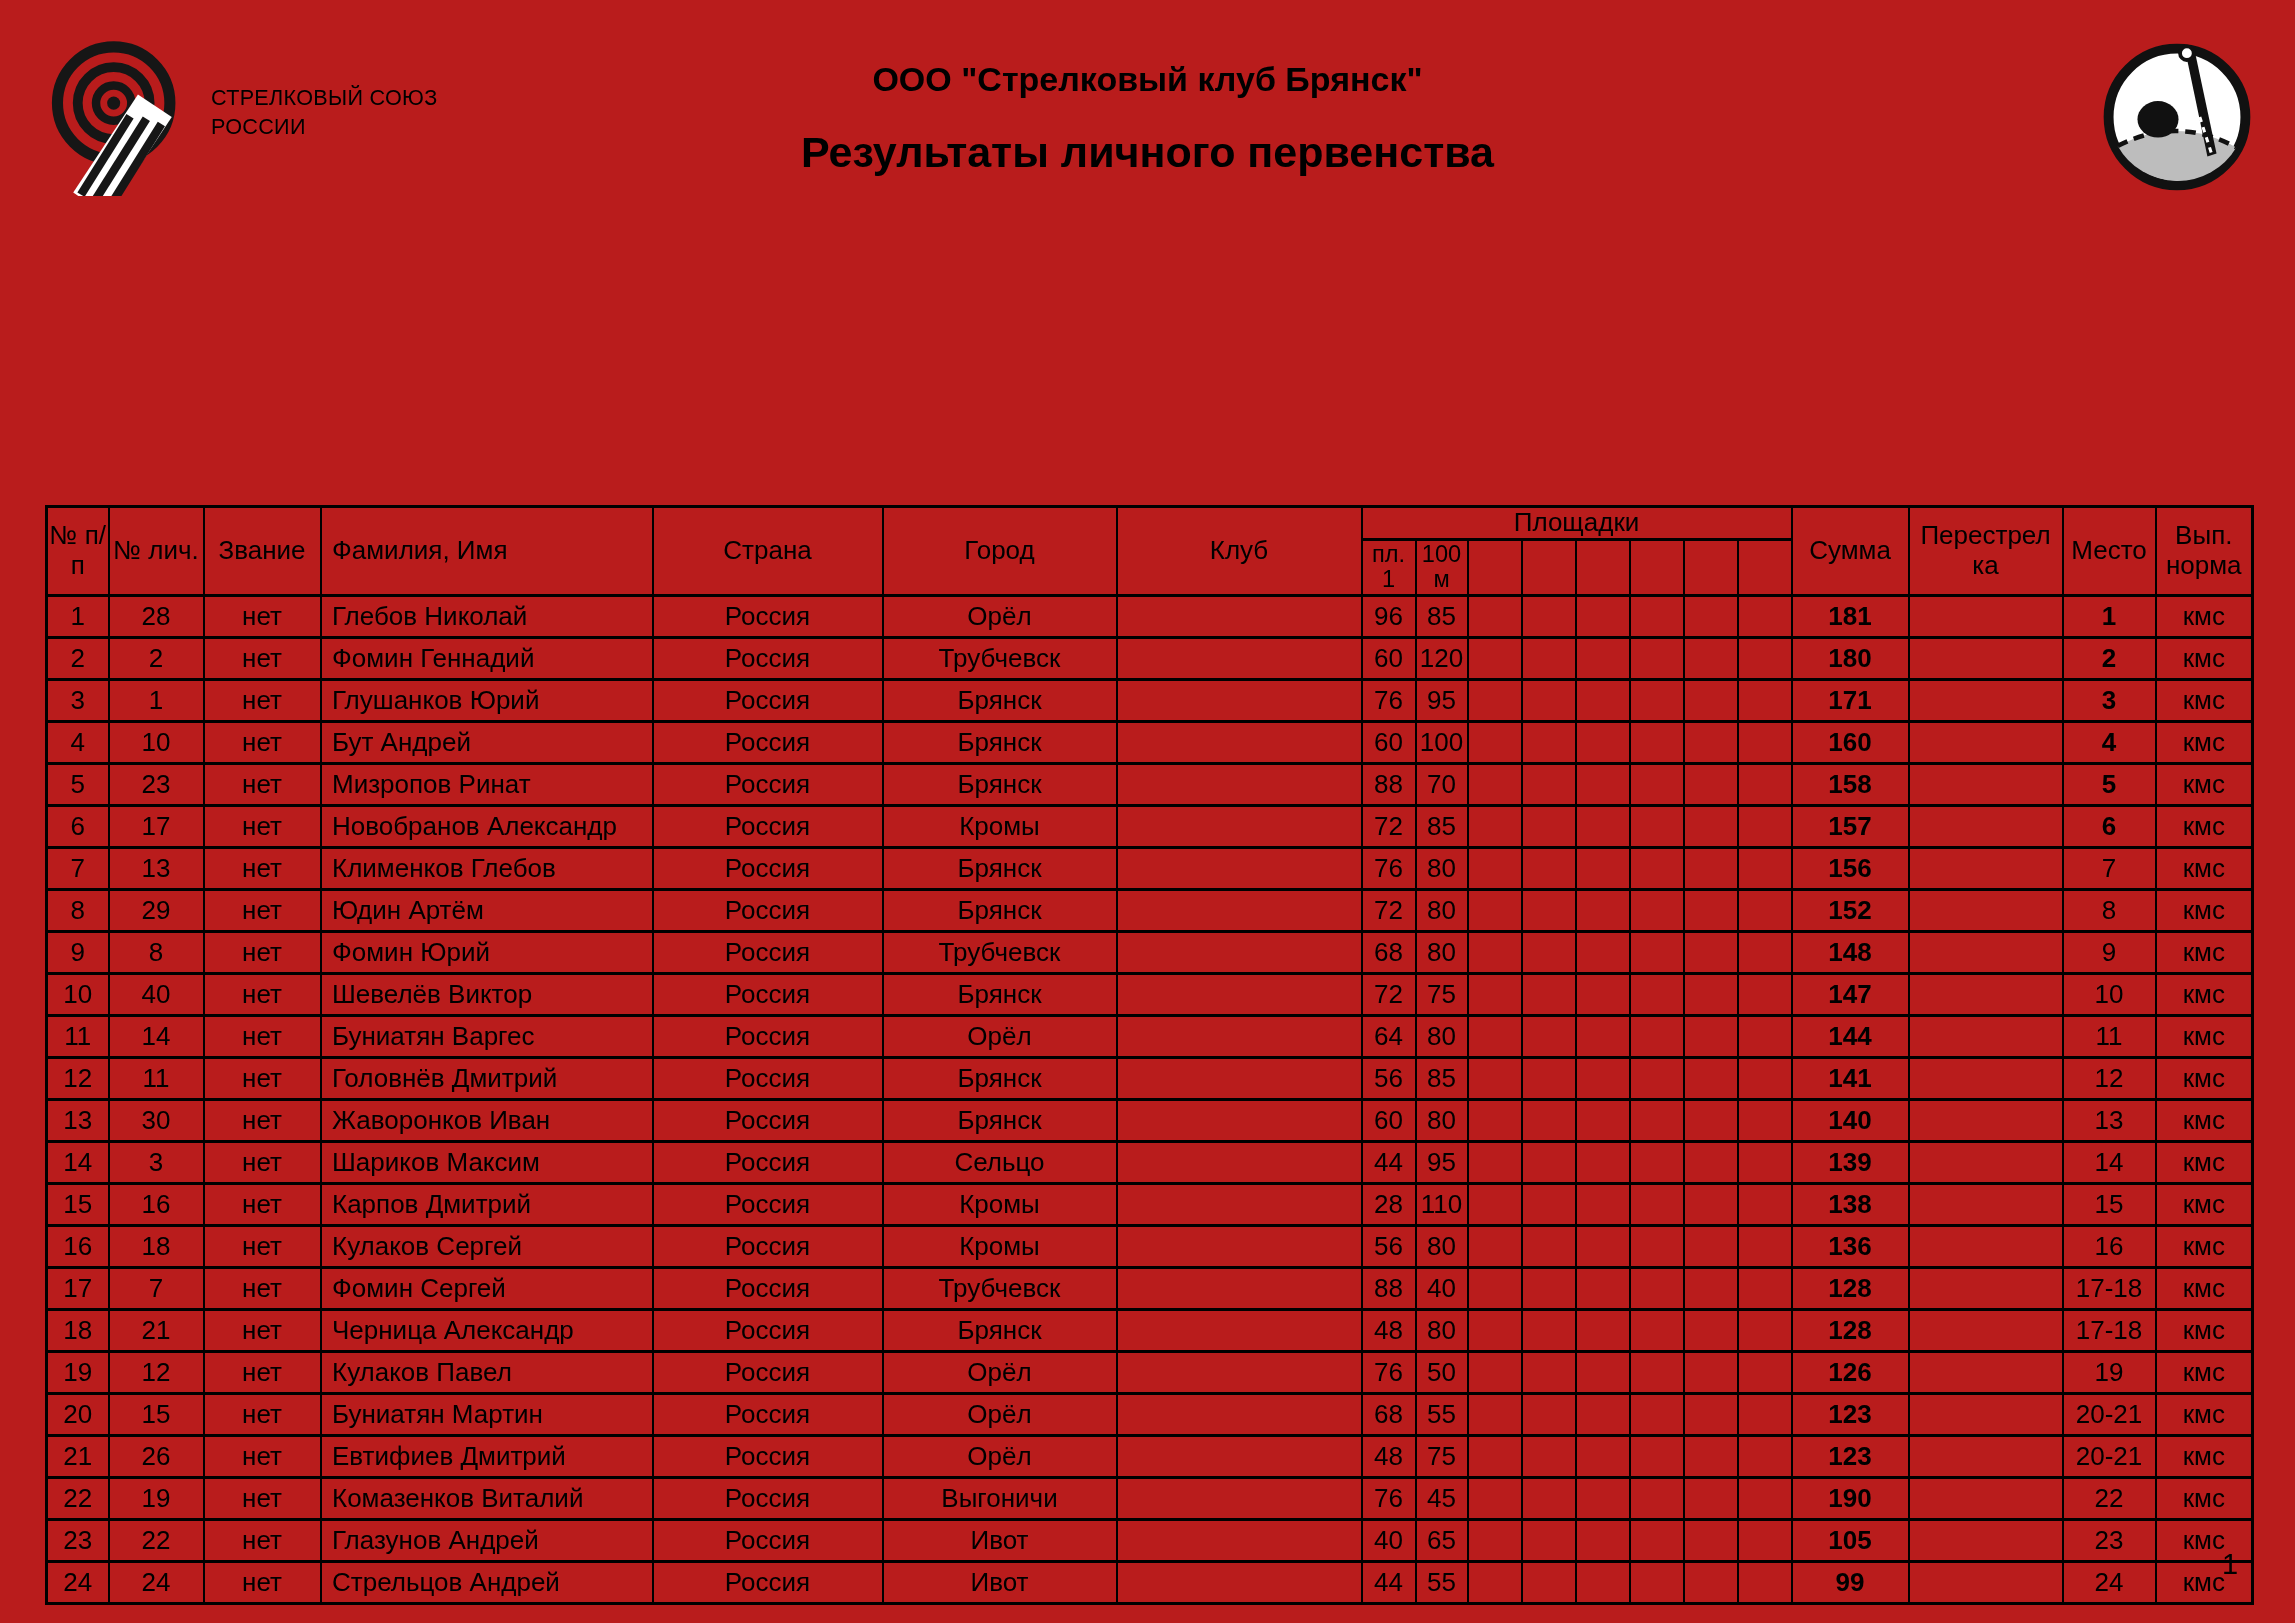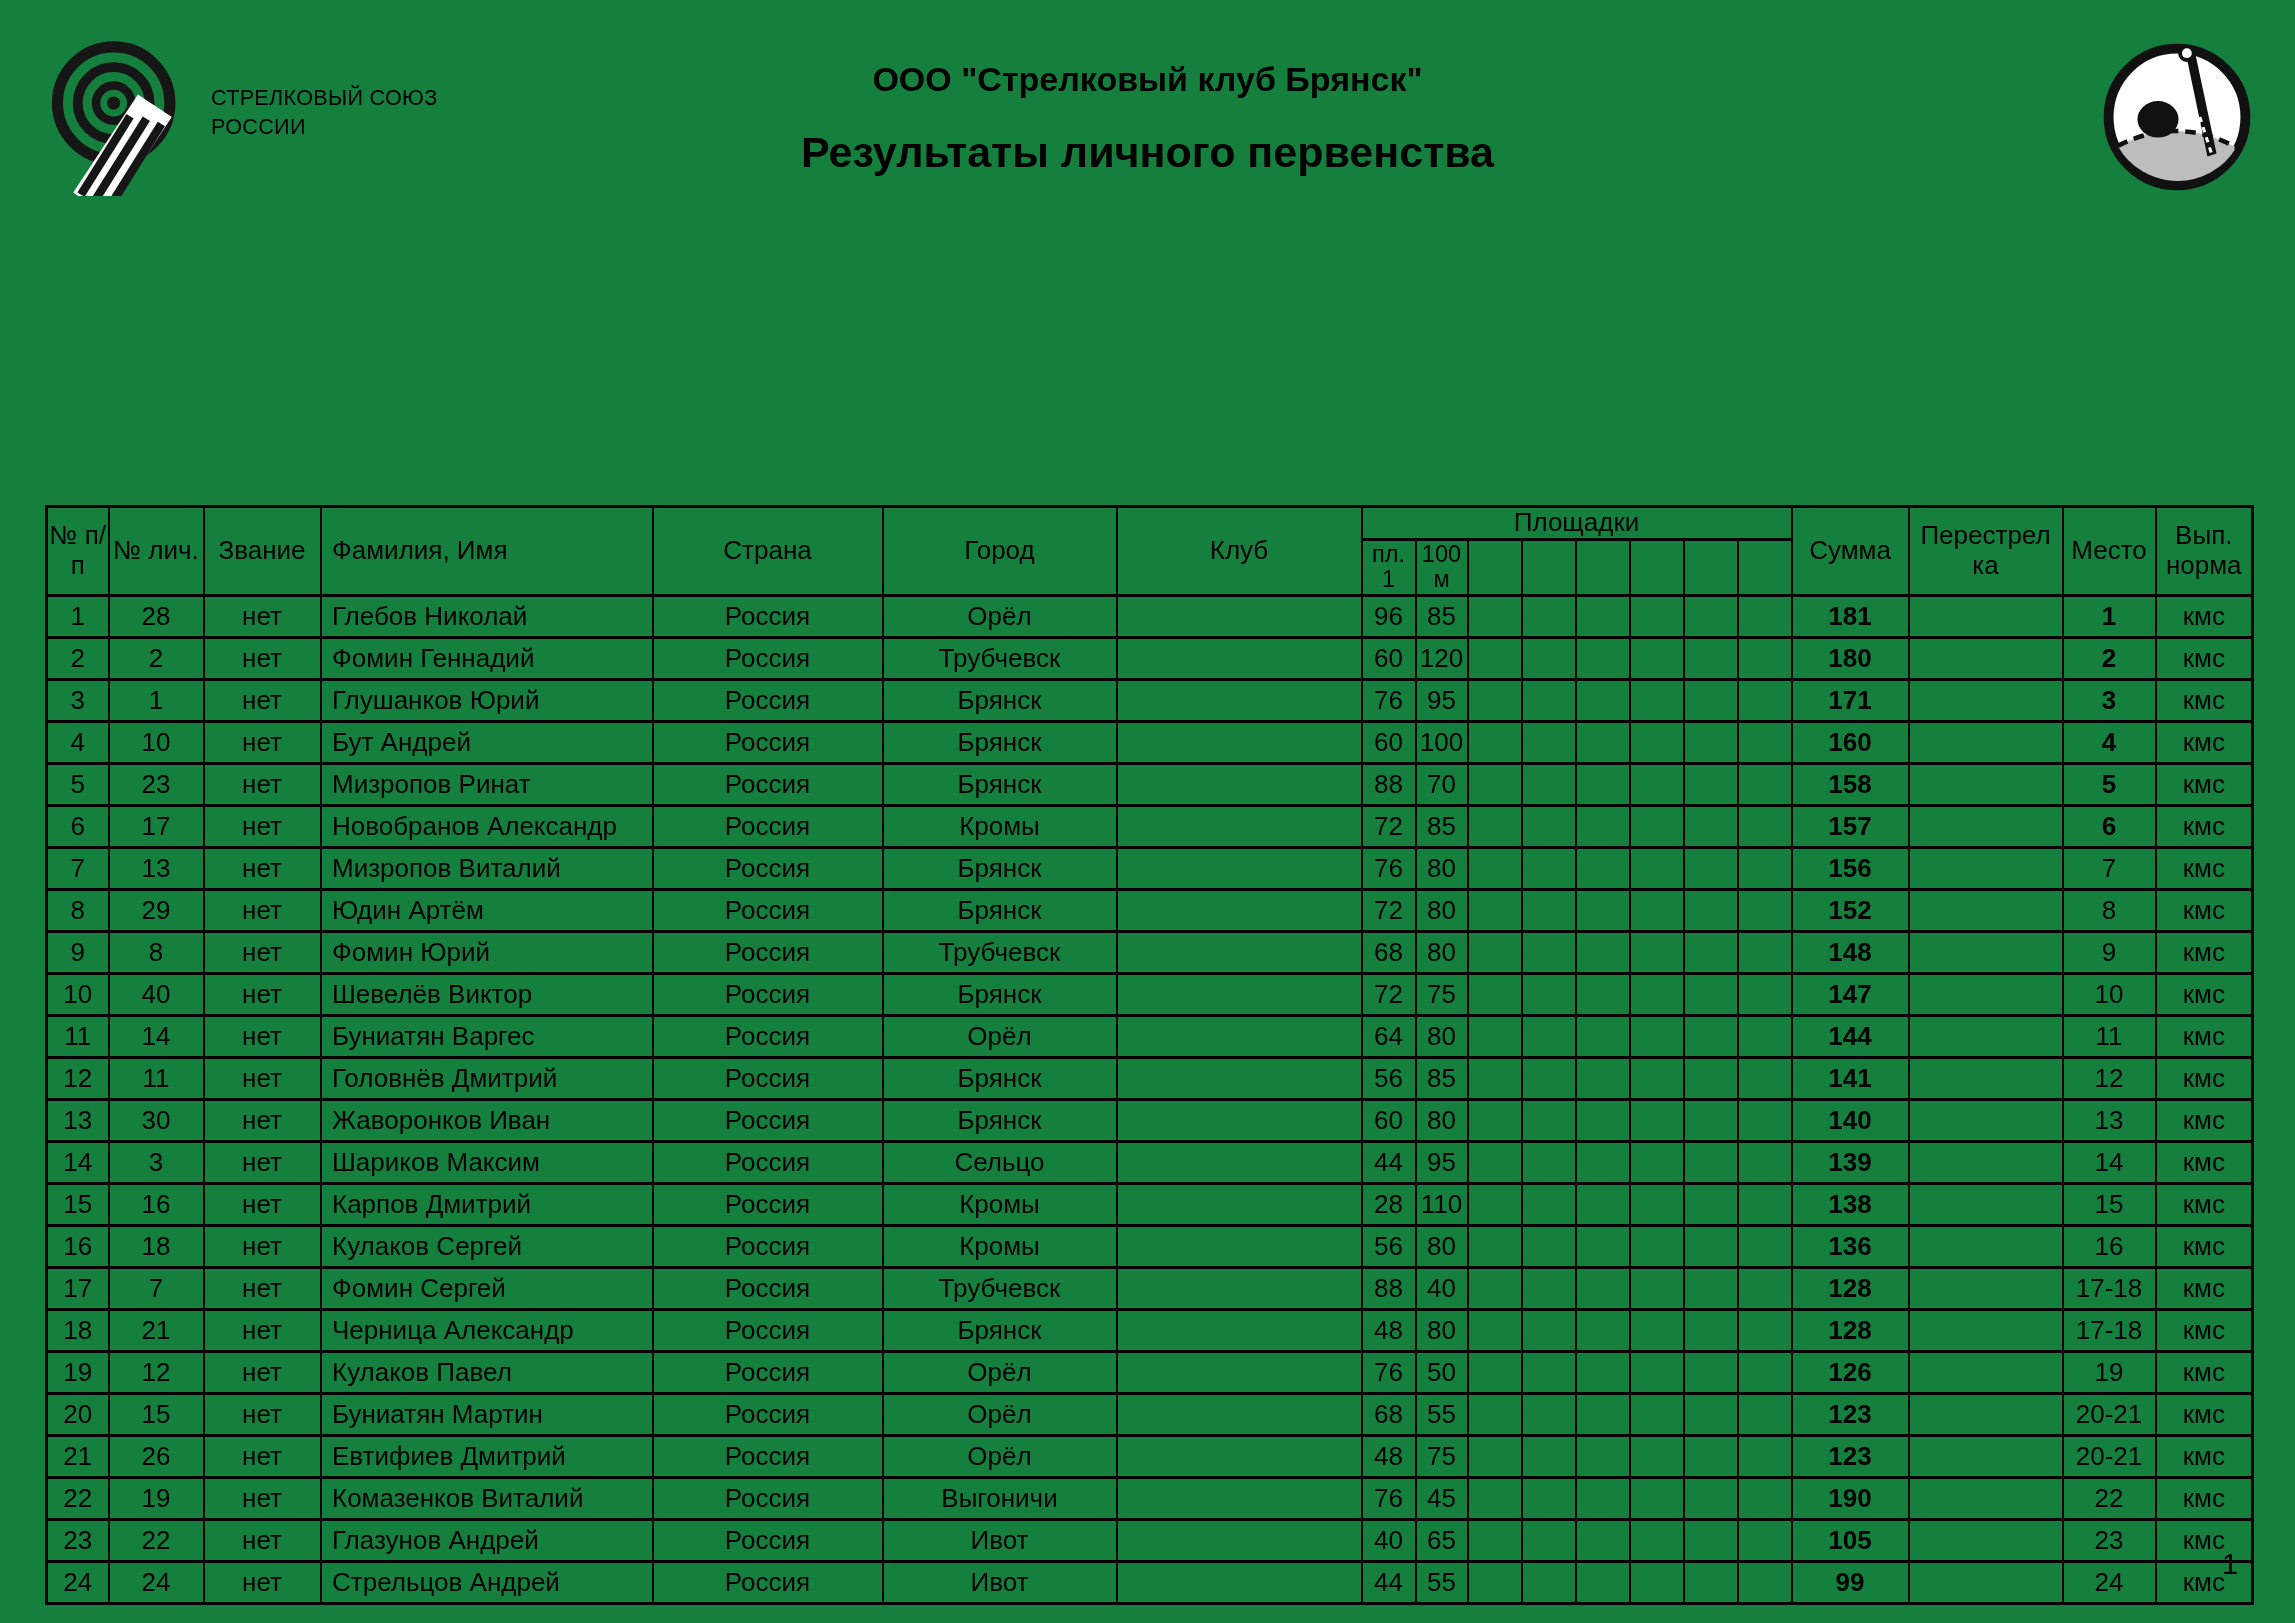--- a/index.html
+++ b/index.html
@@ -1,17 +1,17 @@
 <!DOCTYPE html>
 <html style="font-size:10.5px"><head>
 <meta charset="utf-8">
 <style>
   html,body { margin:0; padding:0; background:#fff; }
   .page {
-    position:relative; width:2295px; height:1623px; background:#15803d;
+    position:relative; width:2295px; height:1623px; background:#b91c1c;
     font-family:"Liberation Sans", sans-serif; color:#000; overflow:hidden;
   }
   .pre { white-space:pre-line; }
 
   
   .left-logo { position:absolute; left:47px; top:39px; width:134px; height:157px; }
   .right-logo { position:absolute; left:2099px; top:41px; width:156px; height:152px; }
   .left-org {
     position:absolute; left:211px; top:84px; font-size:21.6px; line-height:1.32;
     letter-spacing:0.3px;
@@ -258,21 +258,21 @@
           <td class="ctr"></td>
           <td class="ctr bold">157</td>
           <td class="ctr"></td>
           <td class="ctr bold">6</td>
           <td class="ctr">кмс</td>
         </tr>
         <tr>
           <td class="ctr">7</td>
           <td class="ctr">13</td>
           <td class="ctr">нет</td>
-          <td class="left">Мизропов Виталий</td>
+          <td class="left">Клименков Глебов</td>
           <td class="ctr">Россия</td>
           <td class="ctr">Брянск</td>
           <td class="ctr"></td>
           <td class="ctr">76</td>
           <td class="ctr">80</td>
           <td class="ctr"></td>
           <td class="ctr"></td>
           <td class="ctr"></td>
           <td class="ctr"></td>
           <td class="ctr"></td>

